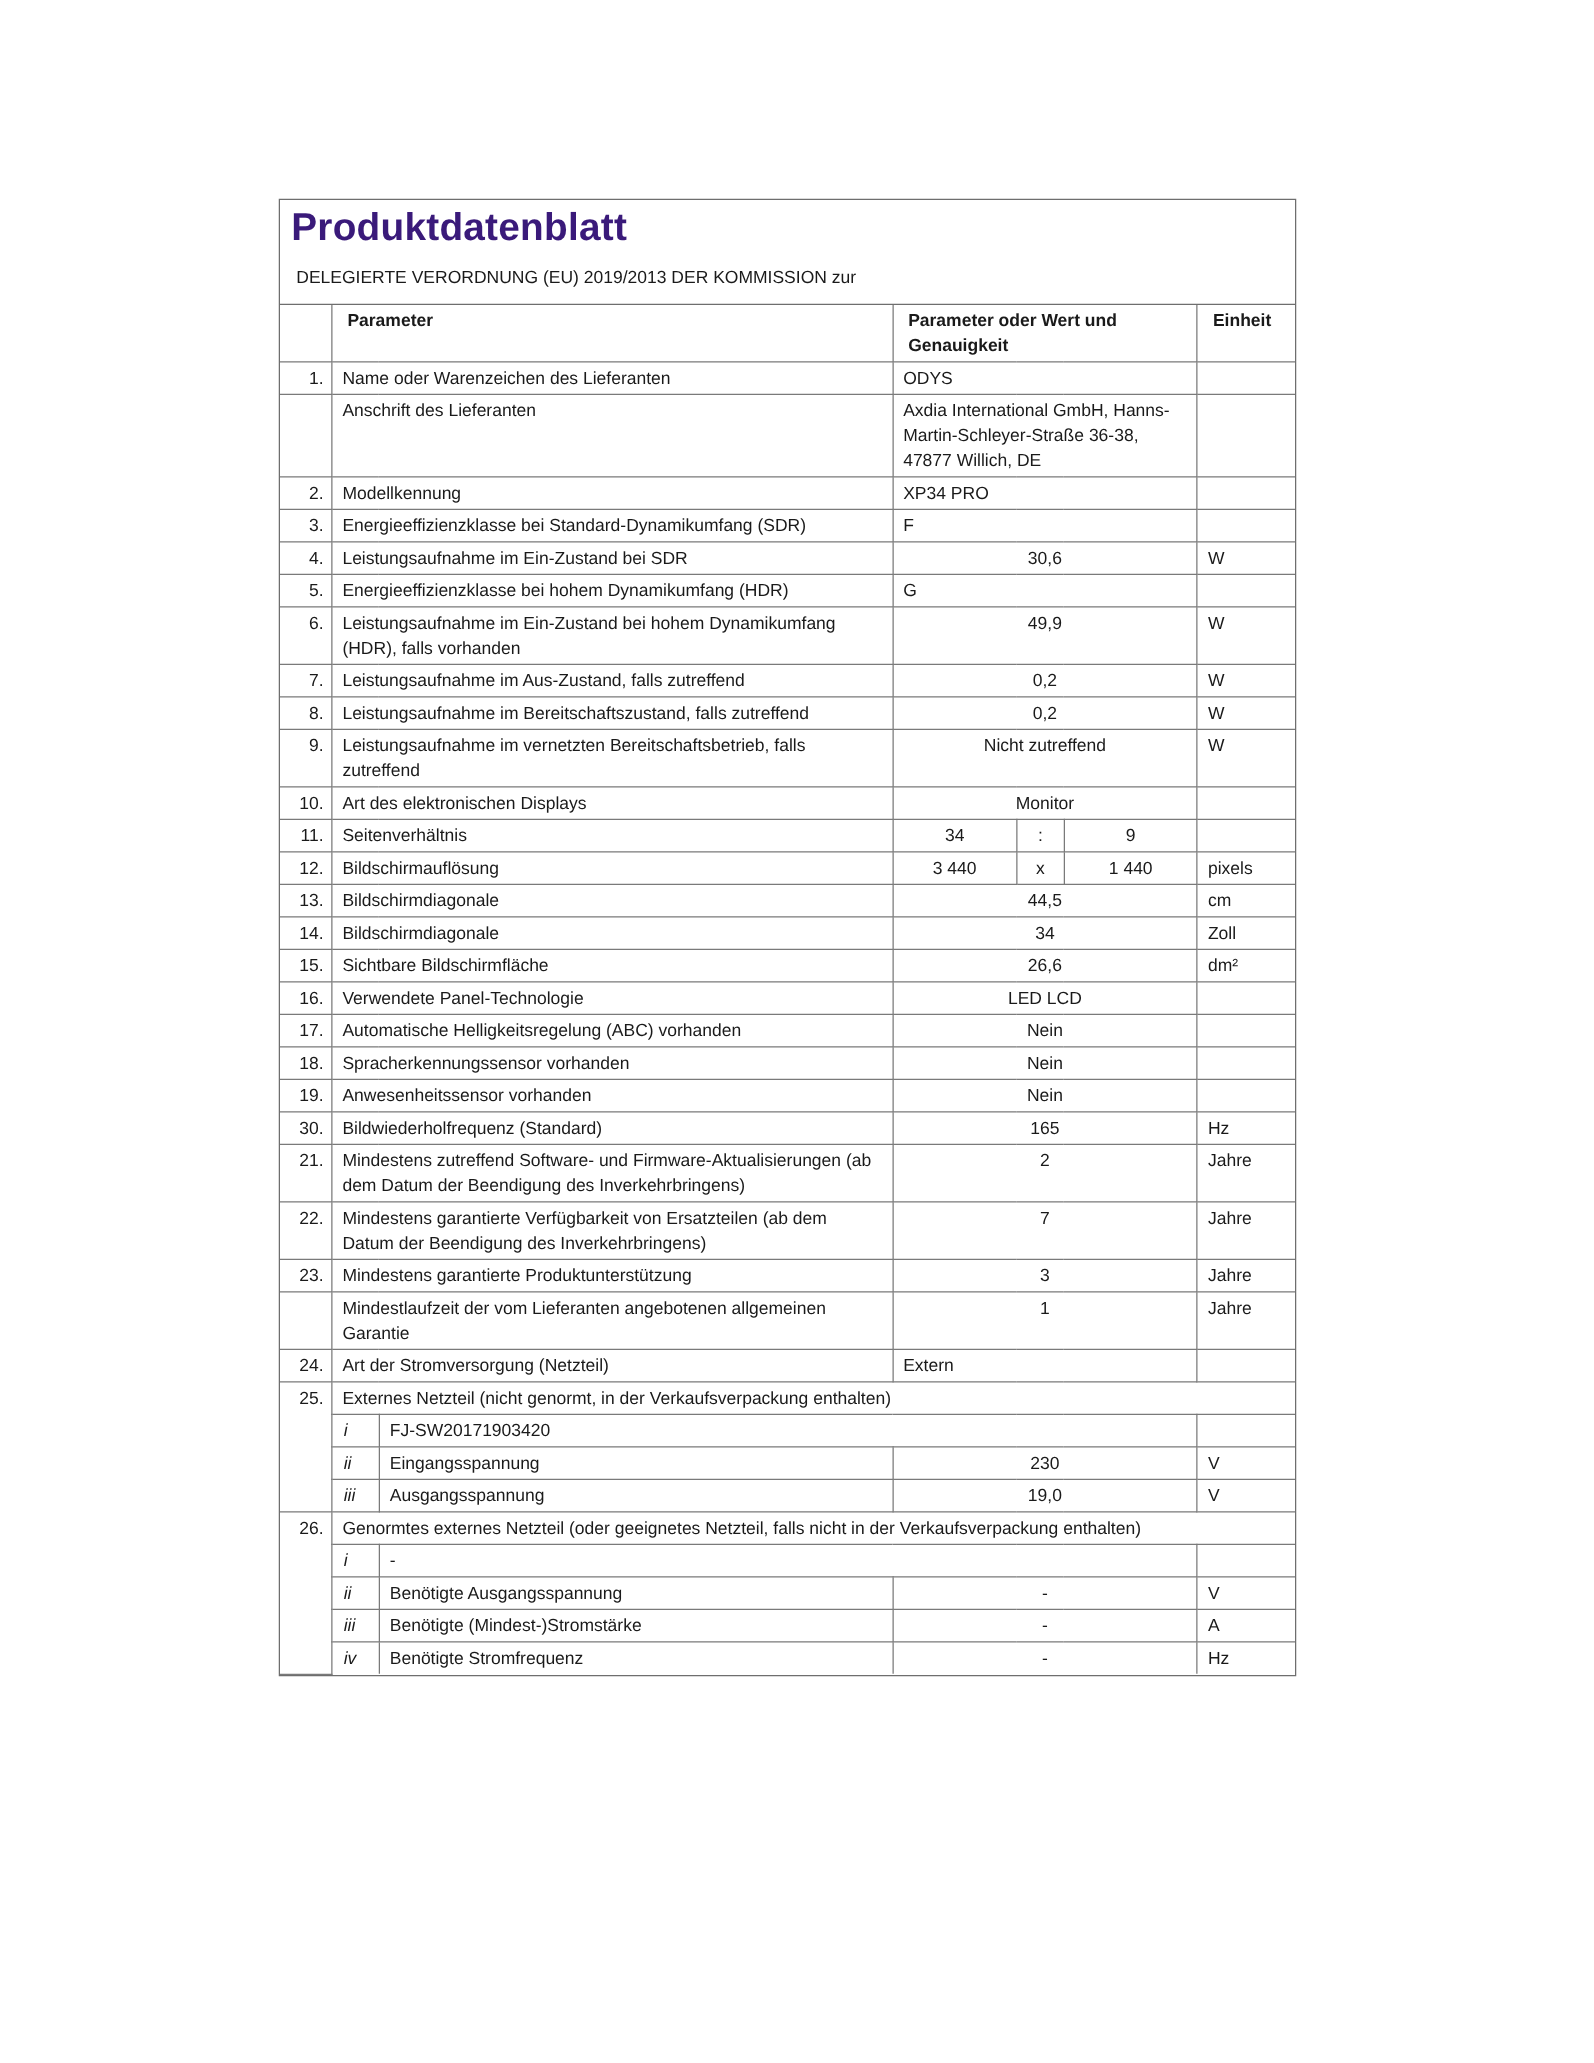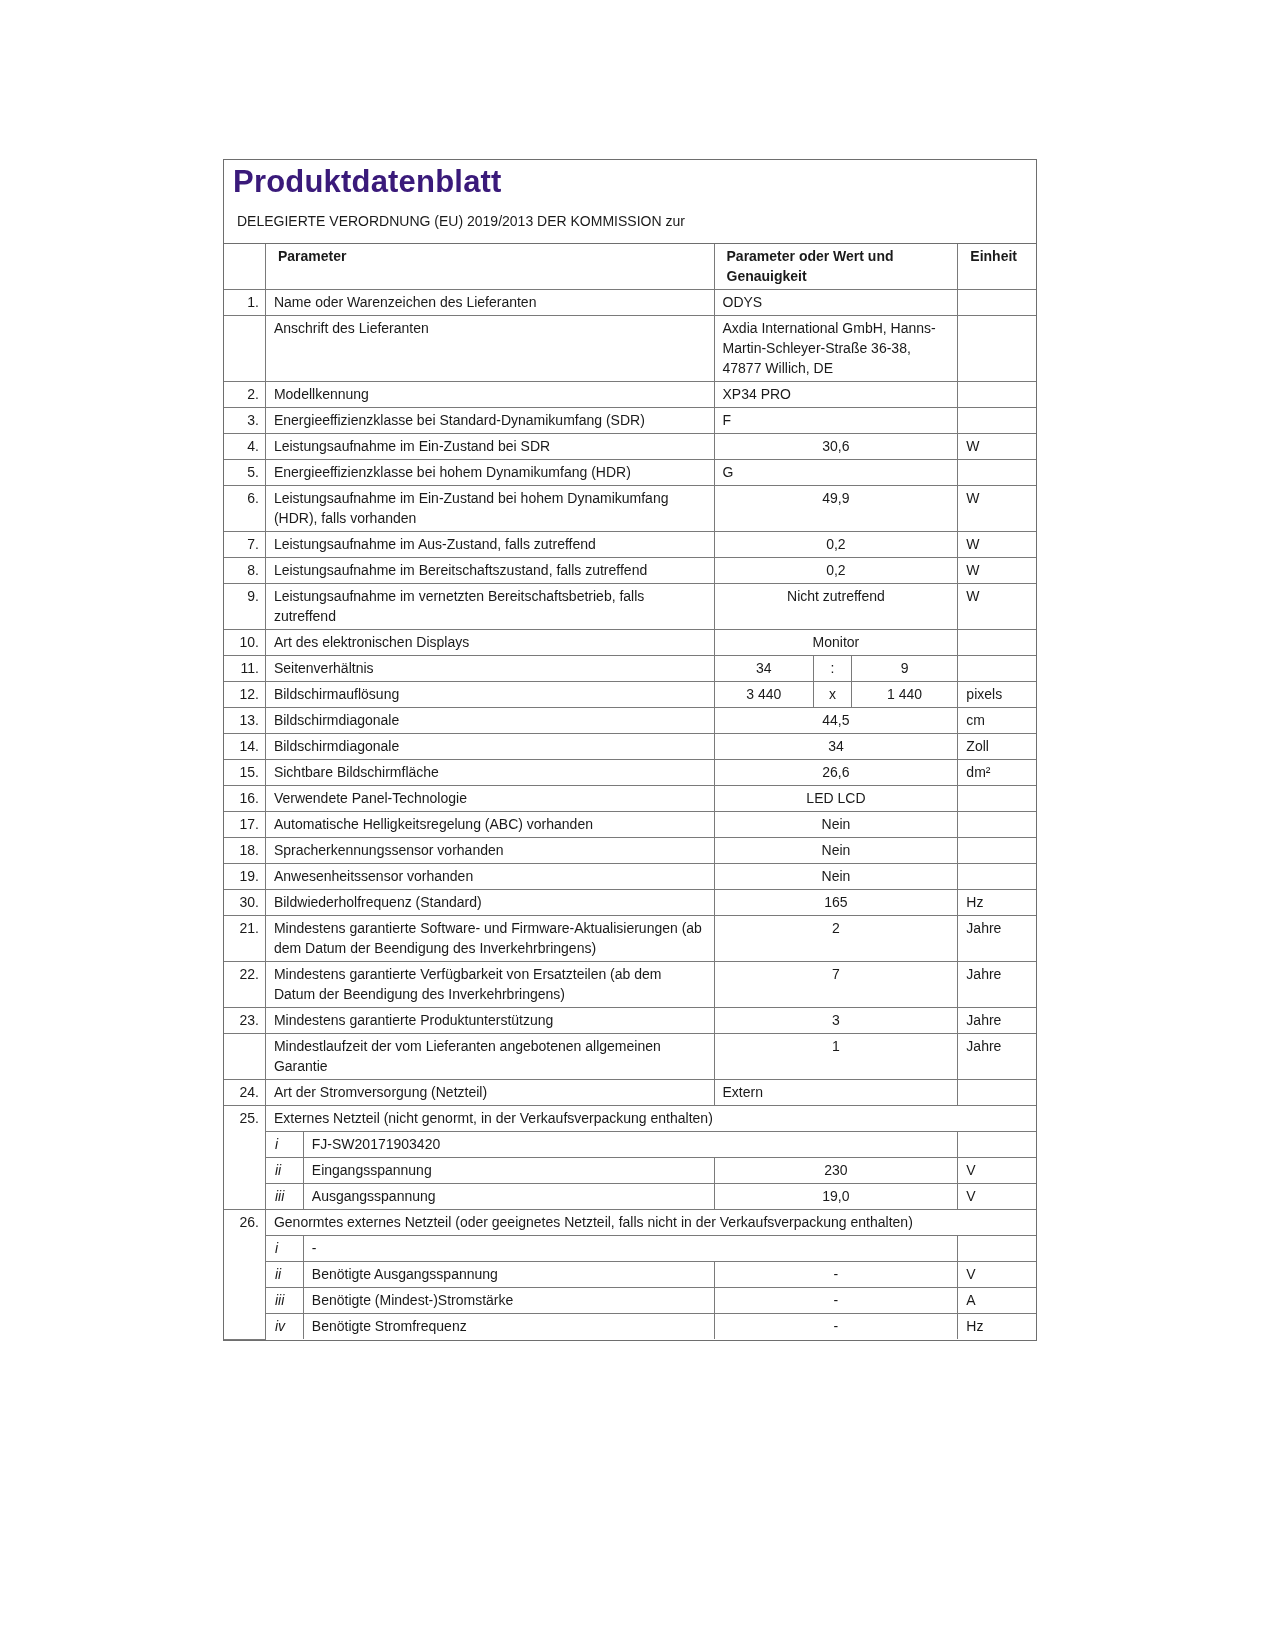--- a/index.html
+++ b/index.html
@@ -171,21 +171,21 @@
           <td></td>
         </tr>
         <tr>
           <td class="num">30.</td>
           <td colspan="2">Bildwiederholfrequenz (Standard)</td>
           <td colspan="3" class="val-r">165</td>
           <td>Hz</td>
         </tr>
         <tr>
           <td class="num">21.</td>
-          <td colspan="2">Mindestens garantierte Software- und Firmware-Aktualisierungen (ab dem Datum der Beendigung des Inverkehrbringens)</td>
+          <td colspan="2">Mindestens zutreffend Software- und Firmware-Aktualisierungen (ab dem Datum der Beendigung des Inverkehrbringens)</td>
           <td colspan="3" class="val-r">2</td>
           <td>Jahre</td>
         </tr>
         <tr>
           <td class="num">22.</td>
           <td colspan="2">Mindestens garantierte Verfügbarkeit von Ersatzteilen (ab dem Datum der Beendigung des Inverkehrbringens)</td>
           <td colspan="3" class="val-r">7</td>
           <td>Jahre</td>
         </tr>
         <tr>

